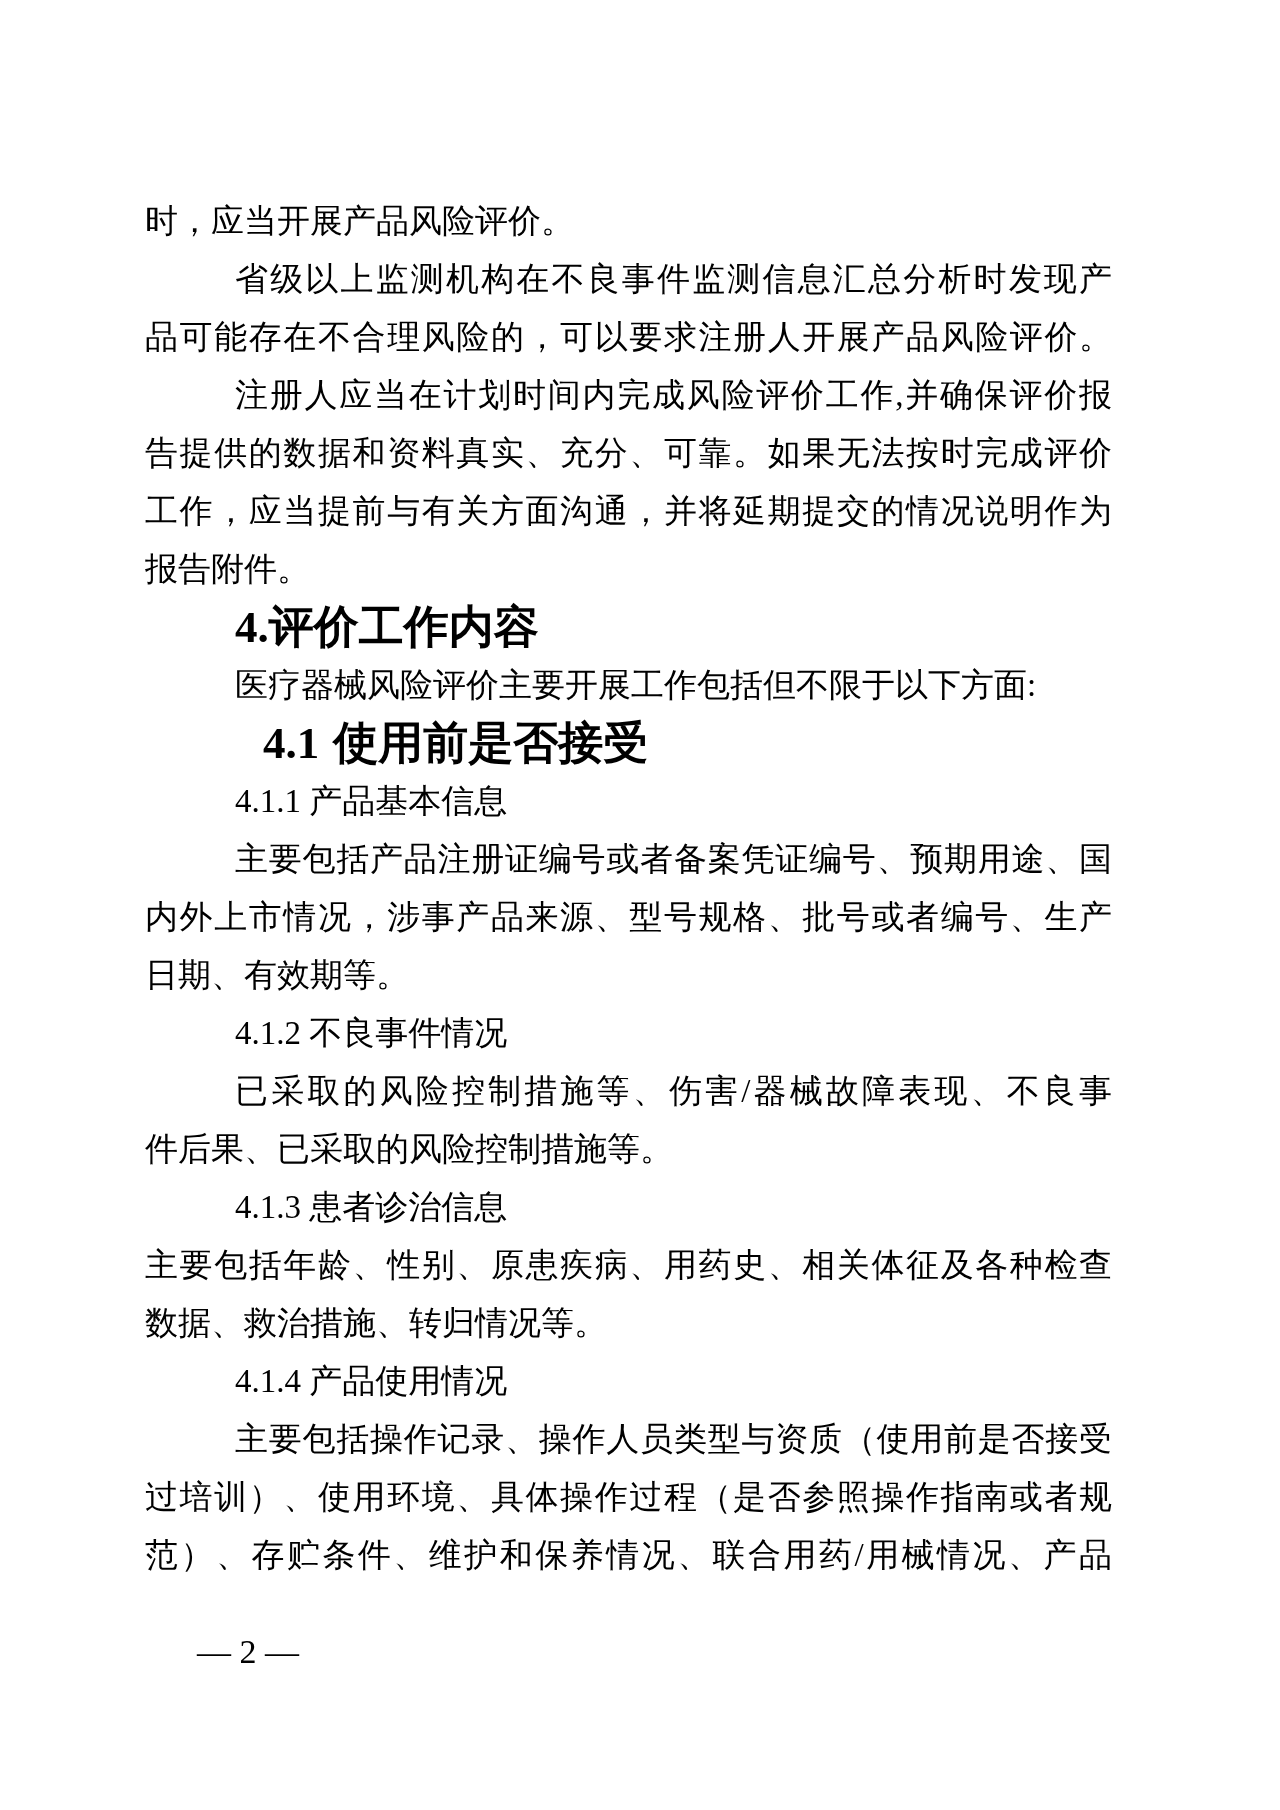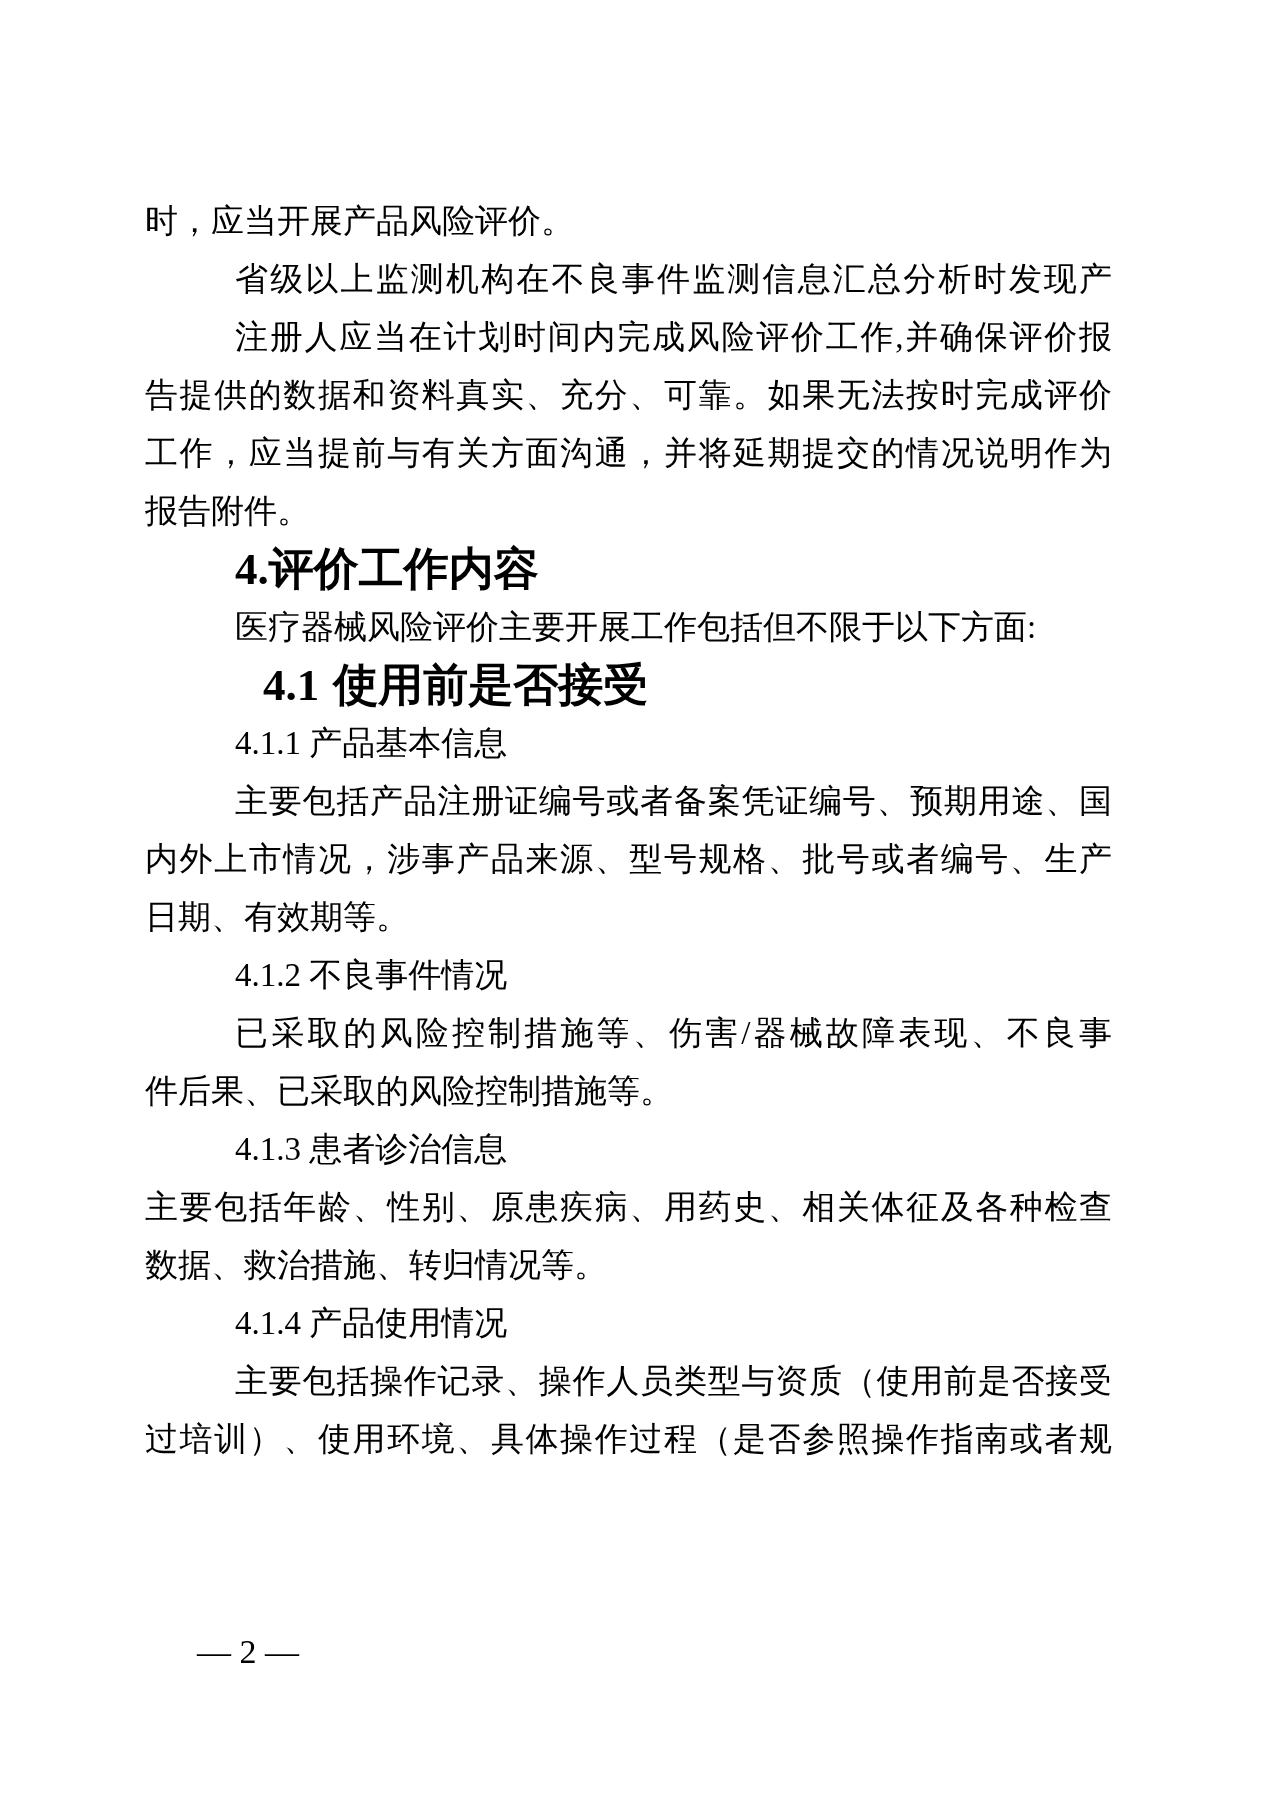--- a/index.html
+++ b/index.html
@@ -57,20 +57,21 @@
   }
 </style>
 </head>
 <body>
 
 <div class="page">
   <div class="text-block">
 
     <div class="line">时，应当开展产品风险评价。</div>
     <div class="line indent just">省级以上监测机构在不良事件监测信息汇总分析时发现产</div>
+    <div class="line just">品可能存在不合理风险的，可以要求注册人开展产品风险评价。</div>
     <div class="line indent just">注册人应当在计划时间内完成风险评价工作,并确保评价报</div>
     <div class="line just">告提供的数据和资料真实、充分、可靠。如果无法按时完成评价</div>
     <div class="line just">工作，应当提前与有关方面沟通，并将延期提交的情况说明作为</div>
     <div class="line">报告附件。</div>
 
     <div class="line indent h1">
       <span class="hnum">4.</span><span>评价工作内容</span>
     </div>
 
     <div class="line indent">医疗器械风险评价主要开展工作包括但不限于以下方面:</div>
@@ -88,17 +89,18 @@
     <div class="line indent just">已采取的风险控制措施等、伤害/器械故障表现、不良事</div>
     <div class="line">件后果、已采取的风险控制措施等。</div>
 
     <div class="line indent">4.1.3 患者诊治信息</div>
     <div class="line just">主要包括年龄、性别、原患疾病、用药史、相关体征及各种检查</div>
     <div class="line">数据、救治措施、转归情况等。</div>
 
     <div class="line indent">4.1.4 产品使用情况</div>
     <div class="line indent just">主要包括操作记录、操作人员类型与资质（使用前是否接受</div>
     <div class="line just">过培训）、使用环境、具体操作过程（是否参照操作指南或者规</div>
+    <div class="line just">范）、存贮条件、维护和保养情况、联合用药/用械情况、产品</div>
 
   </div>
 
   <div class="footer">— 2 —</div>
 </div>
 
 </body></html>

